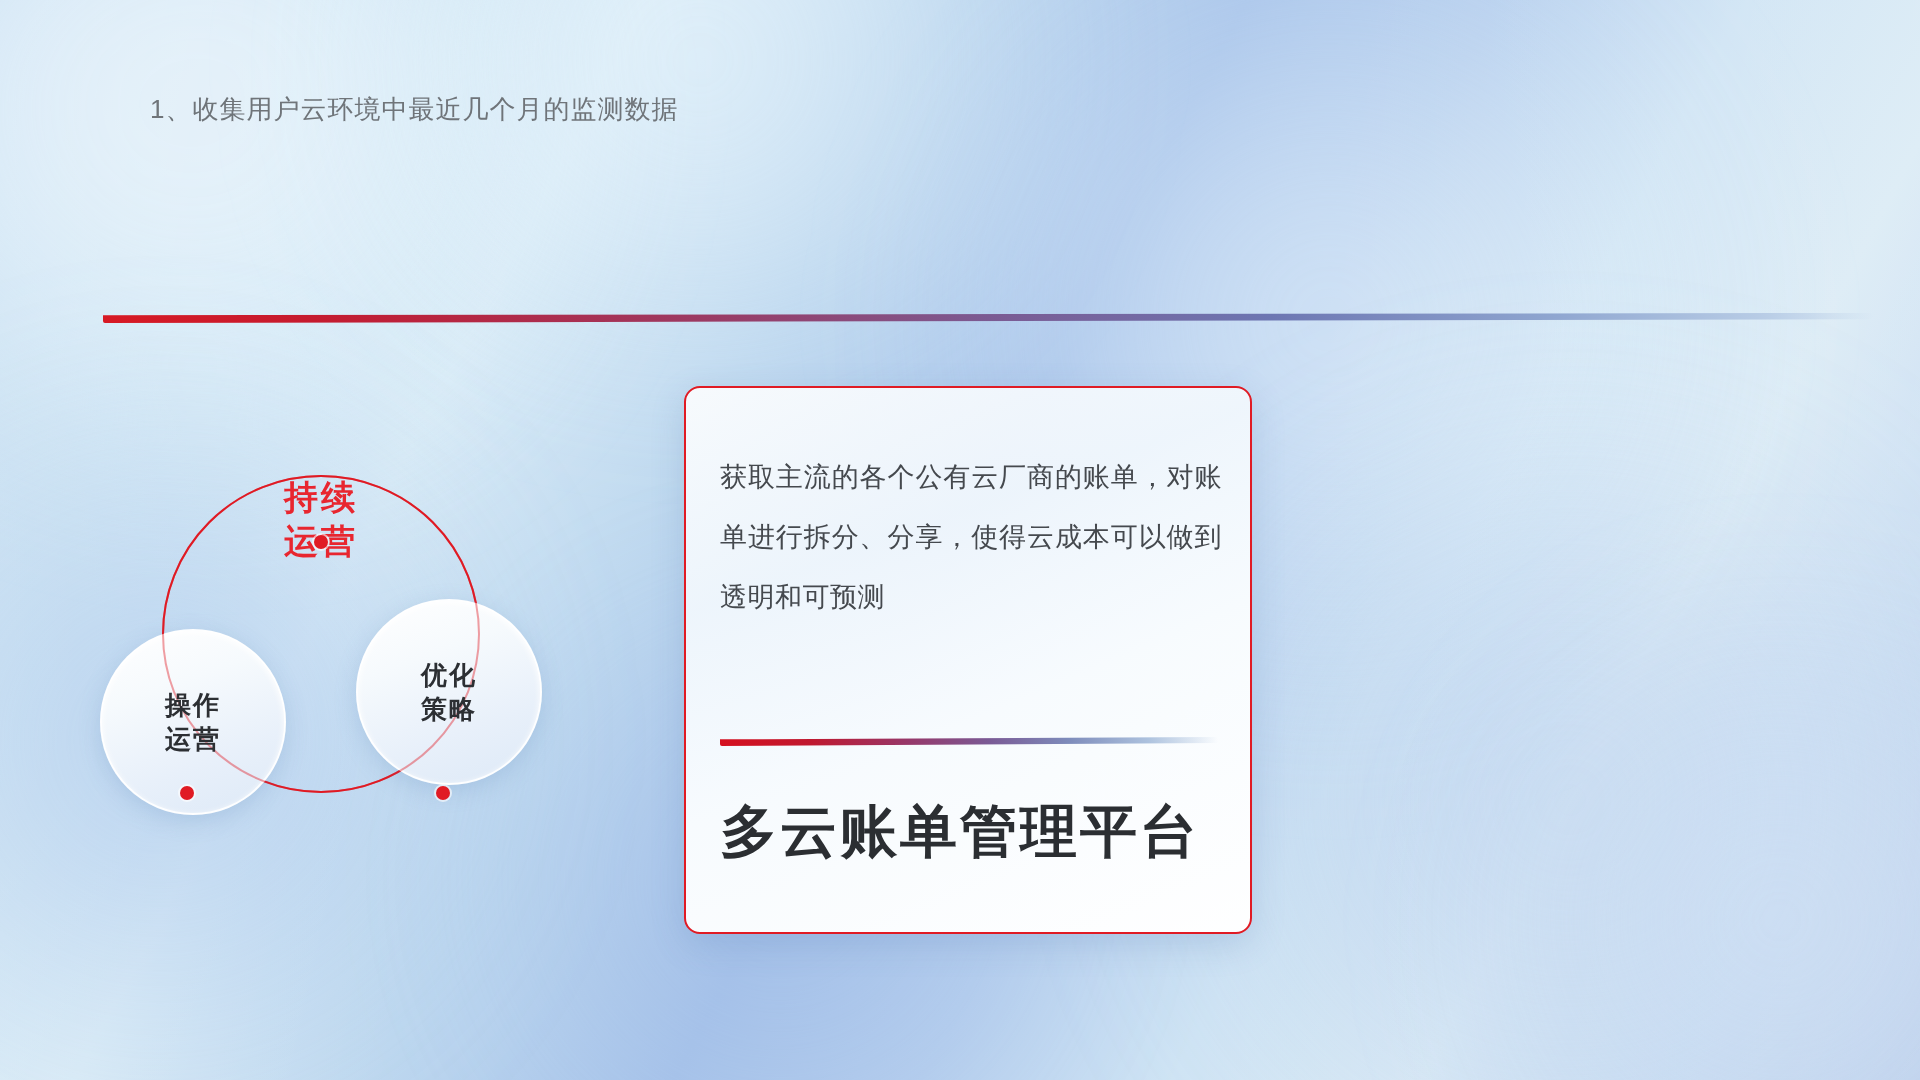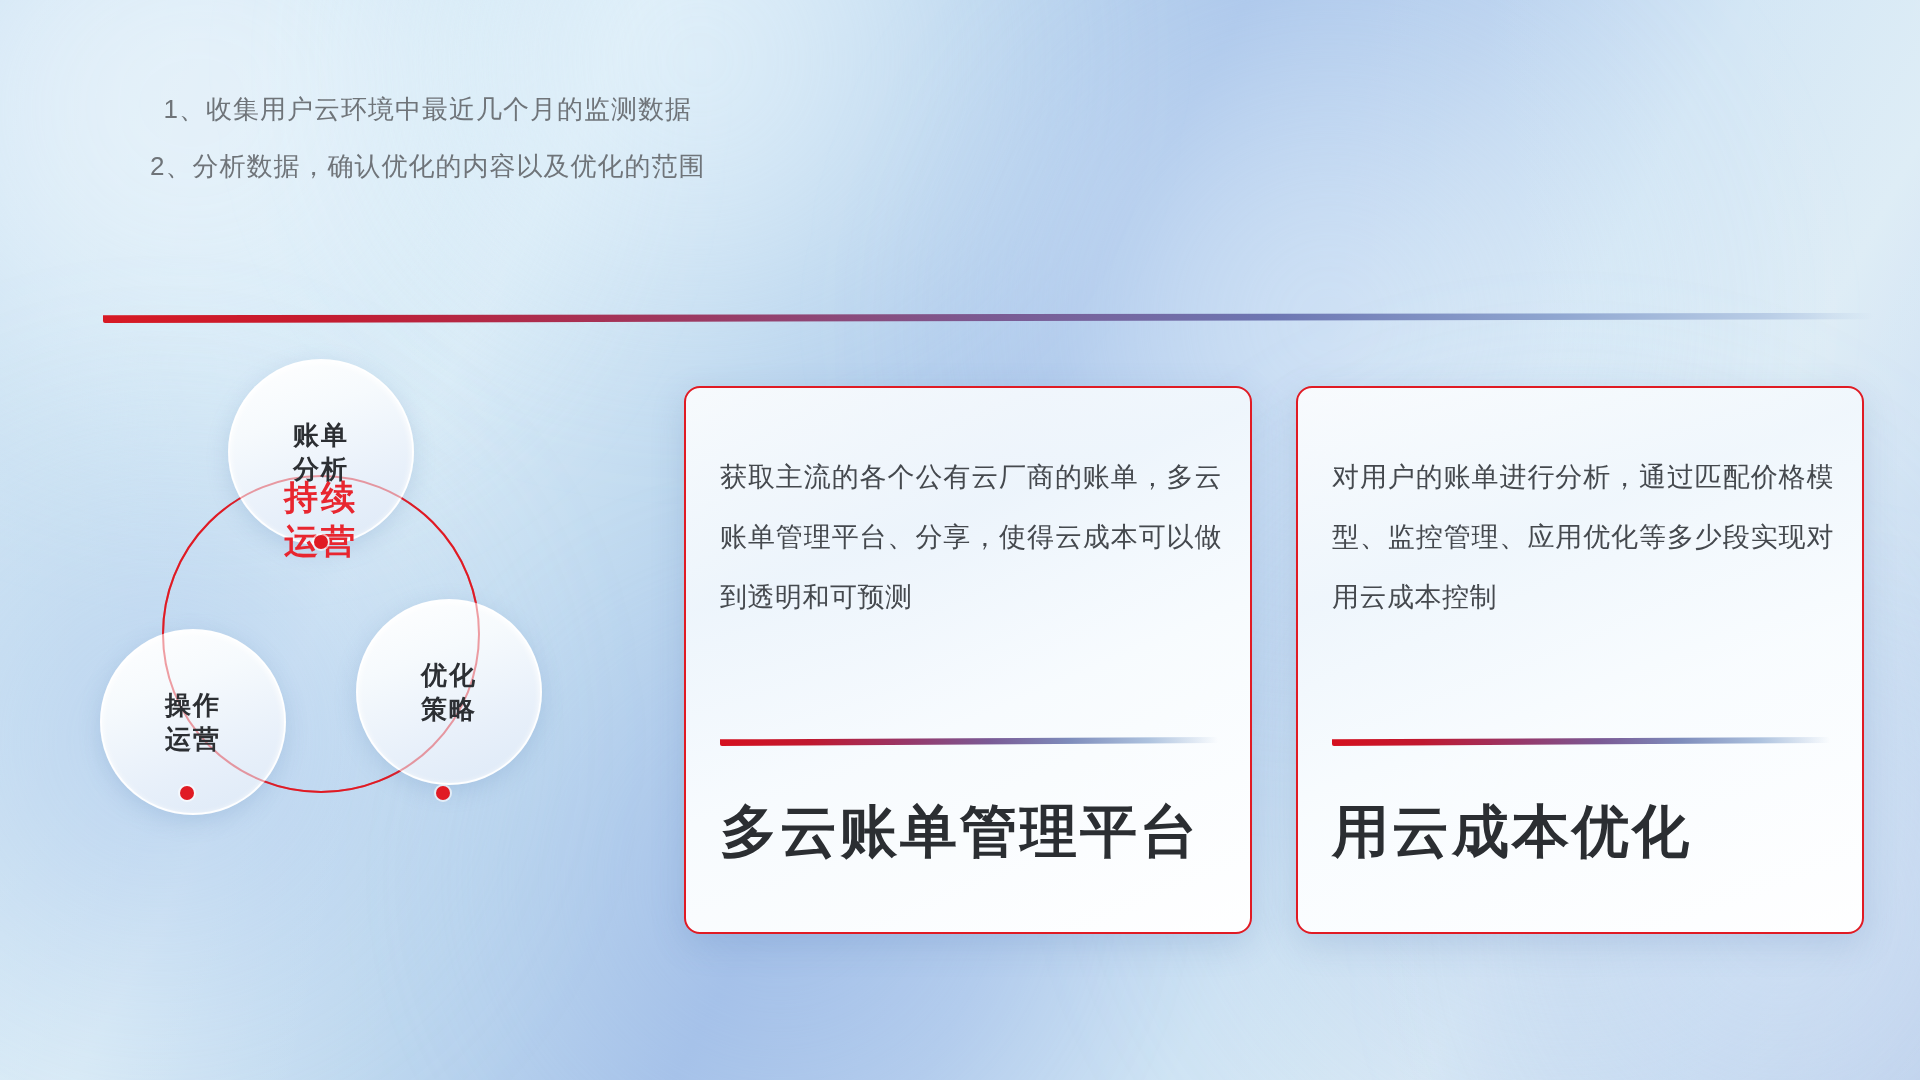--- a/index.html
+++ b/index.html
@@ -161,38 +161,31 @@
   <div class="bg-blob blob-b"></div>
   <div class="bg-blob blob-c"></div>
   <div class="bg-blob blob-d"></div>
   <div class="bg-blob blob-e"></div>
   <div class="bg-blob blob-f"></div>
   <div class="bg-blob blob-g"></div>
   <div class="bg-sheen"></div>
 
   <div class="list list-left">
     <div class="list-item">1、收集用户云环境中最近几个月的监测数据</div>
-    <div class="list-item">2、分析数据，确认优化的内容以及优化的范围</div>
   </div>
 
 
   <div class="top-rule">
     <div class="bar"></div>
   </div>
 
   <div class="diagram">
 
     <div class="circ circ-big"></div>
 
-    <div class="circ circ-glass circ-top">
-      <div class="circ-label">
-        <span>账单</span><br>
-        <span>分析</span>
-      </div>
-    </div>
 
     <div class="circ circ-glass circ-bl">
       <div class="circ-label">
         <span>操作</span><br>
         <span>运营</span>
       </div>
     </div>
 
     <div class="circ circ-glass circ-br">
       <div class="circ-label">
@@ -209,28 +202,21 @@
         <span>运营</span>
       </div>
     </div>
 
     <div class="node-dot dot-top"></div>
     <div class="node-dot dot-bl"></div>
     <div class="node-dot dot-br"></div>
   </div>
 
   <div class="card card-1">
-    <div class="card-body">获取主流的各个公有云厂商的账单，多云账单管理平台、分享，使得云成本可以做到透明和可预测</div>
+    <div class="card-body">获取主流的各个公有云厂商的账单，对账单进行拆分、分享，使得云成本可以做到透明和可预测</div>
     <div class="card-rule">
       <div class="bar"></div>
     </div>
     <div class="card-title">多云账单管理平台</div>
   </div>
 
-  <div class="card card-2">
-    <div class="card-body">对用户的账单进行分析，通过匹配价格模型、监控管理、应用优化等多少段实现对用云成本控制</div>
-    <div class="card-rule">
-      <div class="bar"></div>
-    </div>
-    <div class="card-title">用云成本优化</div>
-  </div>
 
 </div>
 
 </body></html>

